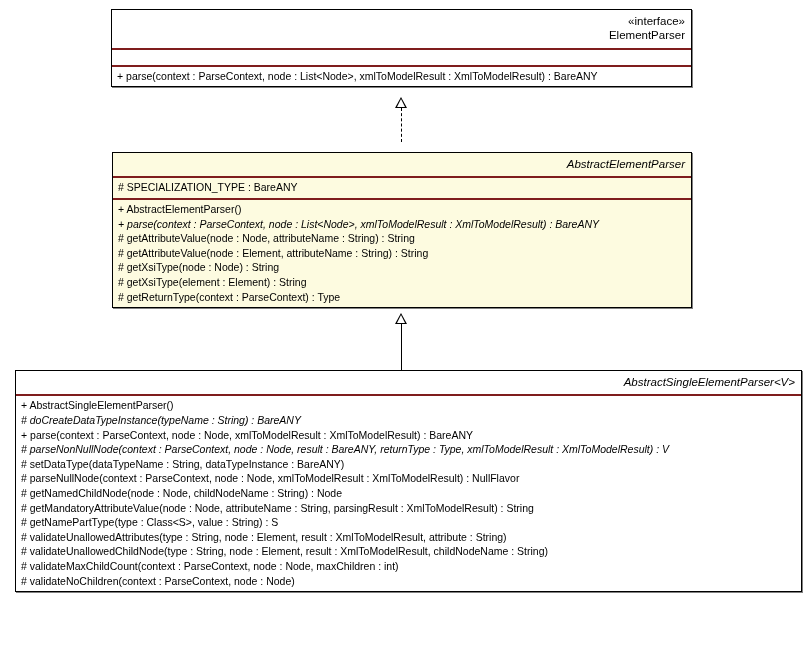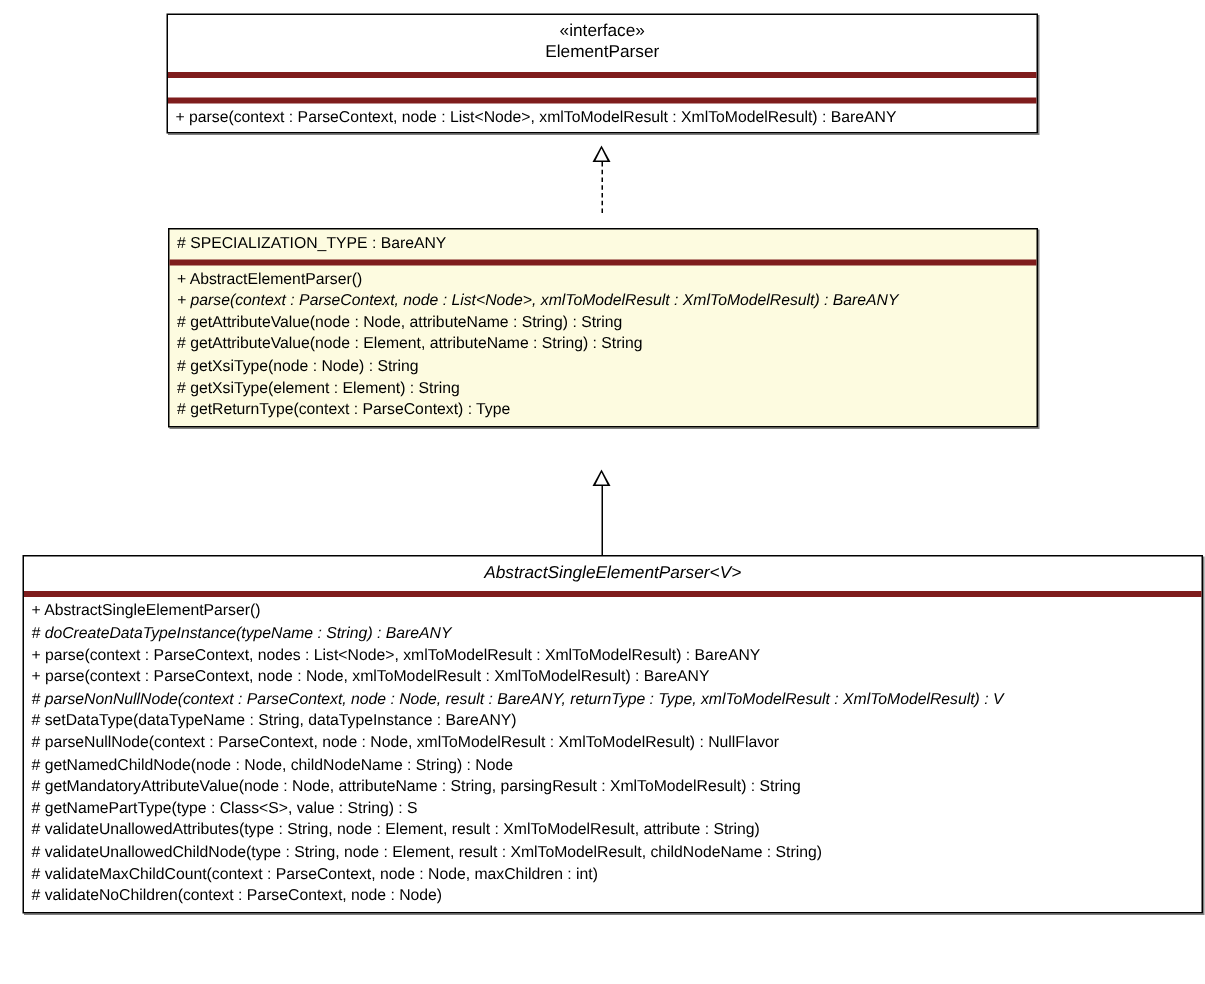--- a/index.html
+++ b/index.html
@@ -24,25 +24,25 @@
     background: #ffffff;
   }
   .uml-class.tinted {
     background: #fdfbe0;
   }
 
   .compartment {
     box-sizing: border-box;
   }
   .compartment + .compartment {
-    border-top: 4px solid #7f1d1d;
+    border-top: 2px solid #7f1d1d;
   }
 
   .header {
-    text-align: center;
+    text-align: right;
     padding: 4px 6px 5px 6px;
     line-height: 1.25;
   }
   .stereotype {
     font-size: 11.5px;
   }
   .class-name {
     font-size: 11.5px;
   }
   .class-name.italic {
@@ -107,20 +107,23 @@
     <div class="stereotype">«interface»</div>
     <div class="class-name">ElementParser</div>
   </div>
   <div class="compartment members empty"></div>
   <div class="compartment members">
     <div class="member">+ parse(context : ParseContext, node : List&lt;Node&gt;, xmlToModelResult : XmlToModelResult) : BareANY</div>
   </div>
 </div>
 
 <div class="uml-class tinted" id="class-abstract-element-parser" style="left:112px; top:152px; width:580px;">
+  <div class="compartment header">
+    <div class="class-name italic">AbstractElementParser</div>
+  </div>
   <div class="compartment members">
     <div class="member"># SPECIALIZATION_TYPE : BareANY</div>
   </div>
   <div class="compartment members">
     <div class="member">+ AbstractElementParser()</div>
     <div class="member italic">+ parse(context : ParseContext, node : List&lt;Node&gt;, xmlToModelResult : XmlToModelResult) : BareANY</div>
     <div class="member"># getAttributeValue(node : Node, attributeName : String) : String</div>
     <div class="member"># getAttributeValue(node : Element, attributeName : String) : String</div>
     <div class="member"># getXsiType(node : Node) : String</div>
     <div class="member"># getXsiType(element : Element) : String</div>
@@ -128,21 +131,20 @@
   </div>
 </div>
 
 <div class="uml-class" id="class-abstract-single-element-parser" style="left:15px; top:370px; width:787px;">
   <div class="compartment header">
     <div class="class-name italic">AbstractSingleElementParser&lt;V&gt;</div>
   </div>
   <div class="compartment members">
     <div class="member">+ AbstractSingleElementParser()</div>
     <div class="member italic"># doCreateDataTypeInstance(typeName : String) : BareANY</div>
-    <div class="member">+ parse(context : ParseContext, nodes : List&lt;Node&gt;, xmlToModelResult : XmlToModelResult) : BareANY</div>
     <div class="member">+ parse(context : ParseContext, node : Node, xmlToModelResult : XmlToModelResult) : BareANY</div>
     <div class="member italic"># parseNonNullNode(context : ParseContext, node : Node, result : BareANY, returnType : Type, xmlToModelResult : XmlToModelResult) : V</div>
     <div class="member"># setDataType(dataTypeName : String, dataTypeInstance : BareANY)</div>
     <div class="member"># parseNullNode(context : ParseContext, node : Node, xmlToModelResult : XmlToModelResult) : NullFlavor</div>
     <div class="member"># getNamedChildNode(node : Node, childNodeName : String) : Node</div>
     <div class="member"># getMandatoryAttributeValue(node : Node, attributeName : String, parsingResult : XmlToModelResult) : String</div>
     <div class="member"># getNamePartType(type : Class&lt;S&gt;, value : String) : S</div>
     <div class="member"># validateUnallowedAttributes(type : String, node : Element, result : XmlToModelResult, attribute : String)</div>
     <div class="member"># validateUnallowedChildNode(type : String, node : Element, result : XmlToModelResult, childNodeName : String)</div>
     <div class="member"># validateMaxChildCount(context : ParseContext, node : Node, maxChildren : int)</div>

